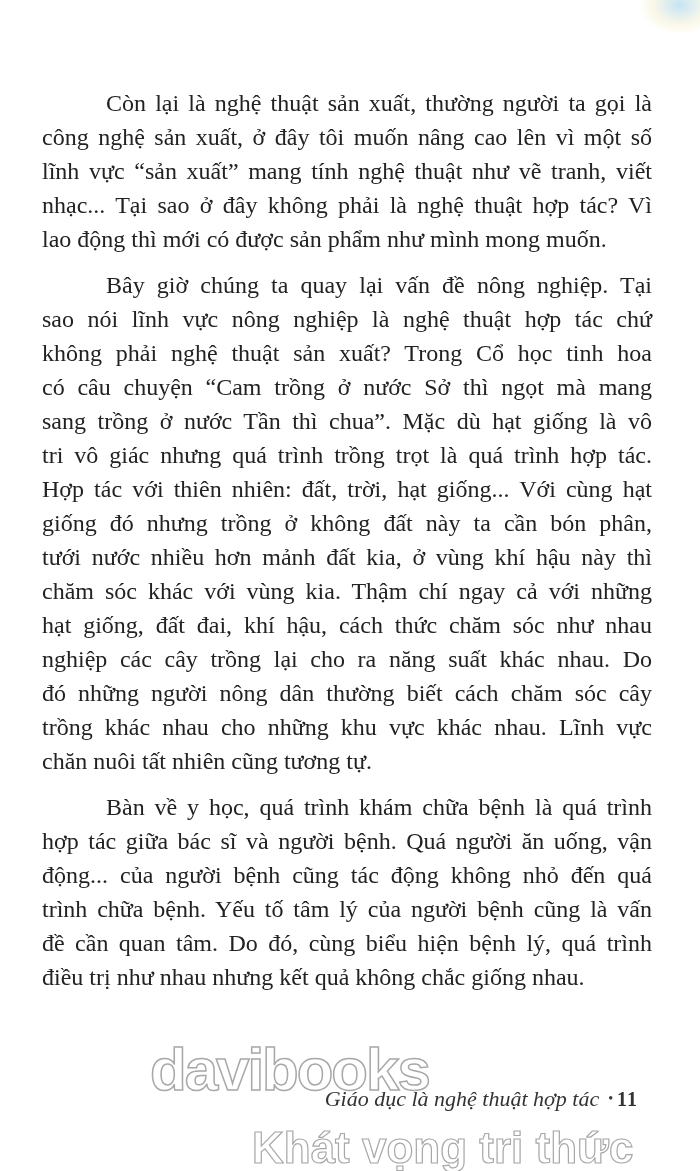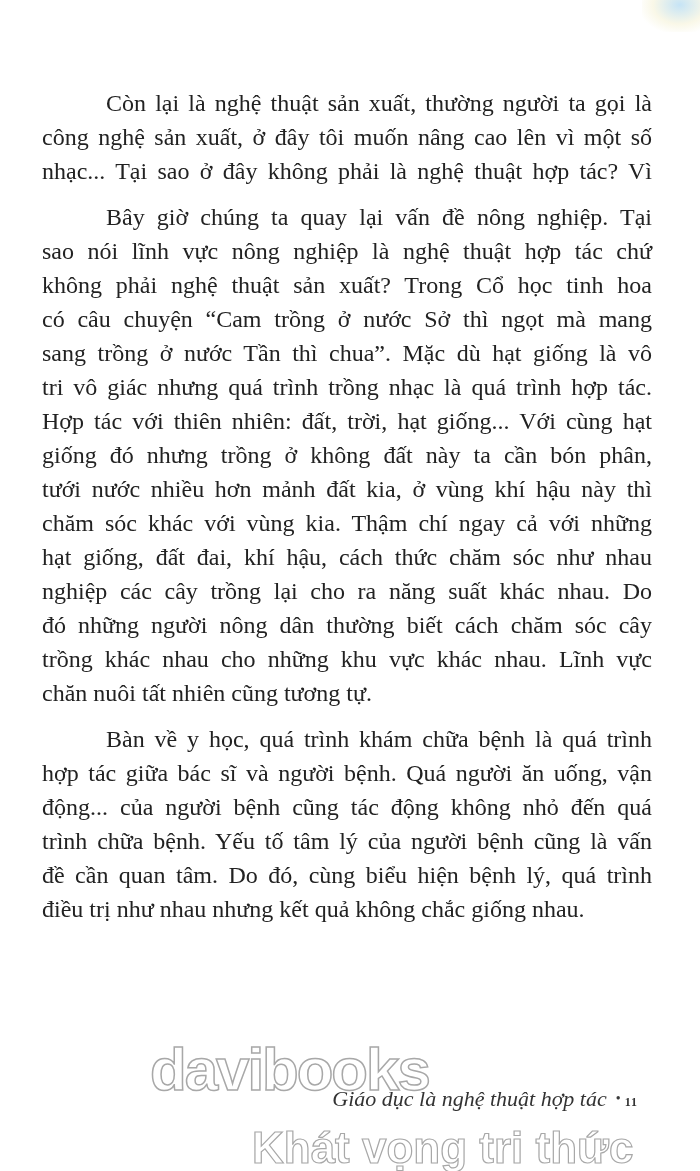--- a/index.html
+++ b/index.html
@@ -88,44 +88,46 @@
   .footer .bullet {
     font-style: normal;
     font-size: 14px;
     vertical-align: 3px;
     margin: 0 4px 0 9px;
     color: #3a3a3a;
   }
   .footer .pagenum {
     font-style: normal;
     font-weight: bold;
-    font-size: 12px;
+    font-size: 20px;
     letter-spacing: 1px;
   }
 </style>
 </head>
 <body>
 
 <div class="page" style="--text-color: #222222; --footer-color: #333333; --wm-outline: #a8a8a8; --page-bg: #ffffff;">
 
   <div class="scan-artifact"></div>
 
   <div class="text-block">
       <div class="paragraph">
         <div class="line first">Còn lại là nghệ thuật sản xuất, thường người ta gọi là</div>
         <div class="line">công nghệ sản xuất, ở đây tôi muốn nâng cao lên vì một số</div>
+        <div class="line">lĩnh vực “sản xuất” mang tính nghệ thuật như vẽ tranh, viết</div>
         <div class="line">nhạc... Tại sao ở đây không phải là nghệ thuật hợp tác? Vì</div>
+        <div class="line last">lao động thì mới có được sản phẩm như mình mong muốn.</div>
       </div>
       <div class="paragraph">
         <div class="line first">Bây giờ chúng ta quay lại vấn đề nông nghiệp. Tại</div>
         <div class="line">sao nói lĩnh vực nông nghiệp là nghệ thuật hợp tác chứ</div>
         <div class="line">không phải nghệ thuật sản xuất? Trong Cổ học tinh hoa</div>
         <div class="line">có câu chuyện “Cam trồng ở nước Sở thì ngọt mà mang</div>
         <div class="line">sang trồng ở nước Tần thì chua”. Mặc dù hạt giống là vô</div>
-        <div class="line">tri vô giác nhưng quá trình trồng nhạc là quá trình hợp tác.</div>
+        <div class="line">tri vô giác nhưng quá trình trồng trọt là quá trình hợp tác.</div>
         <div class="line">Hợp tác với thiên nhiên: đất, trời, hạt giống... Với cùng hạt</div>
         <div class="line">giống đó nhưng trồng ở không đất này ta cần bón phân,</div>
         <div class="line">tưới nước nhiều hơn mảnh đất kia, ở vùng khí hậu này thì</div>
         <div class="line">chăm sóc khác với vùng kia. Thậm chí ngay cả với những</div>
         <div class="line">hạt giống, đất đai, khí hậu, cách thức chăm sóc như nhau</div>
         <div class="line">nghiệp các cây trồng lại cho ra năng suất khác nhau. Do</div>
         <div class="line">đó những người nông dân thường biết cách chăm sóc cây</div>
         <div class="line">trồng khác nhau cho những khu vực khác nhau. Lĩnh vực</div>
         <div class="line last">chăn nuôi tất nhiên cũng tương tự.</div>
       </div>

